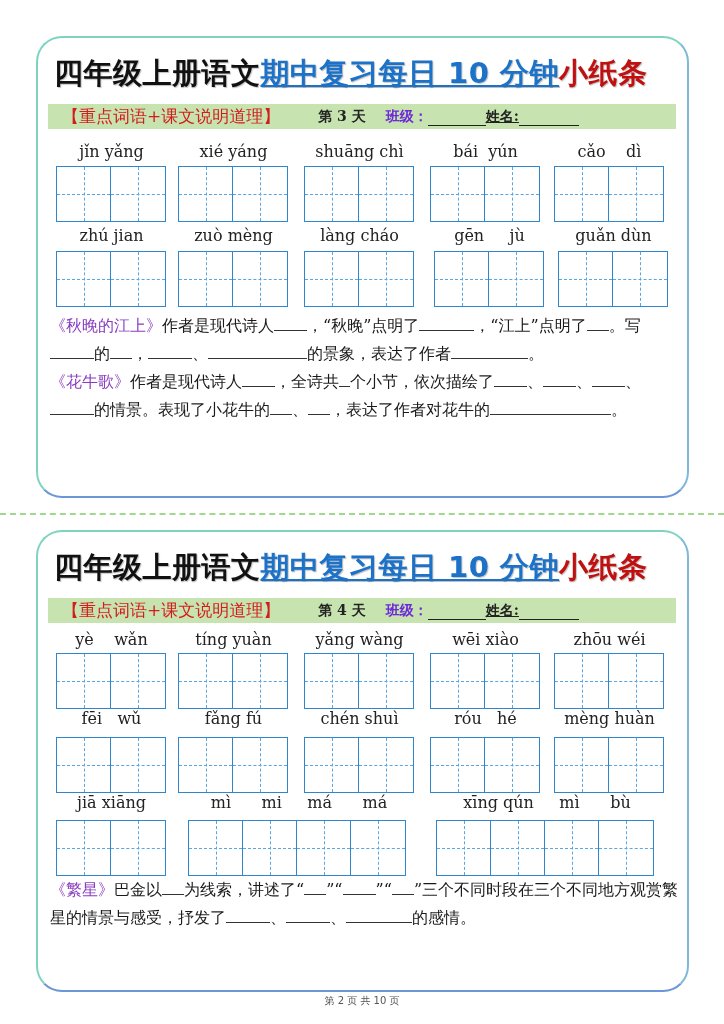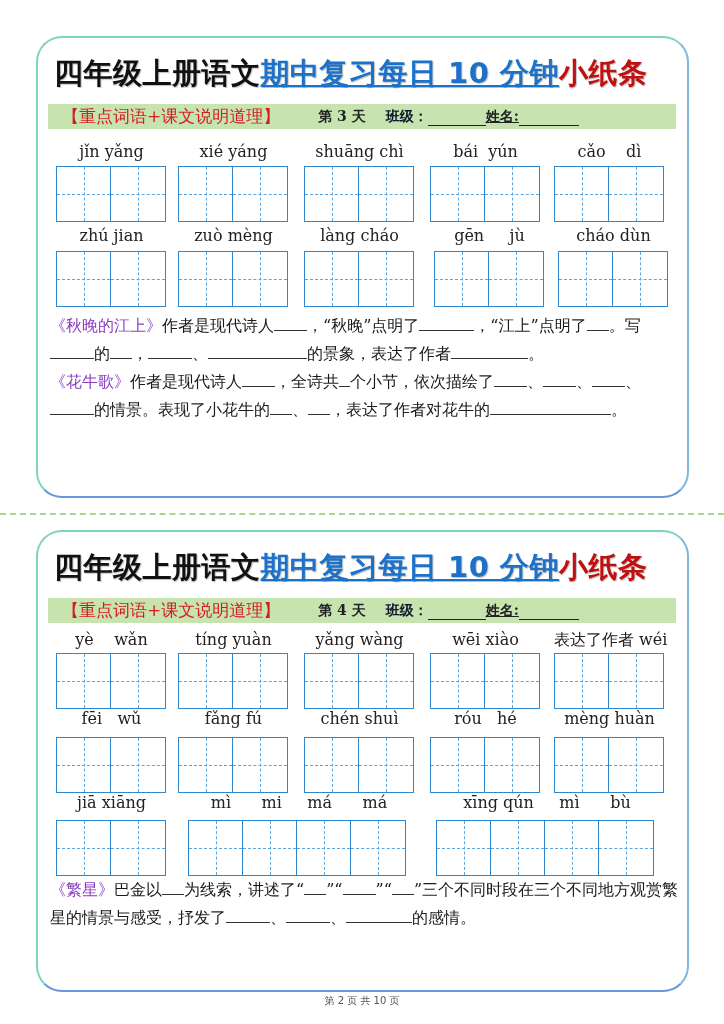--- a/index.html
+++ b/index.html
@@ -22,21 +22,21 @@
   }
   .title .t-black { color: #111; }
   .title .t-blue { color: #1b72c8; text-decoration: underline; }
   .title .t-red { color: #c01010; }
   .banner {
     position: absolute; left: 10px; top: 66px; width: 628px; height: 25px;
     background: #c6e3b0; display: flex; align-items: center; white-space: nowrap;
   }
   .banner .topic { color: #d41c1c; font-size: 17px; margin-left: 14px; font-family: "DejaVu Serif", serif; }
   .banner .day { margin-left: 38px; font-size: 14px; font-weight: bold; color: #222; }
-  .banner .cls { margin-left: 20px; font-size: 14px; font-weight: bold; color: #0f172a; }
+  .banner .cls { margin-left: 20px; font-size: 14px; font-weight: bold; color: #6d28d9; }
   .banner .blank { display: inline-block; border-bottom: 1.5px solid #222; height: 16px; vertical-align: bottom; }
   .banner .name { font-size: 14px; font-weight: bold; color: #222; text-decoration: underline; }
   .pinyin {
     position: absolute; font-size: 16px; color: #222; white-space: nowrap;
     font-family: "DejaVu Serif", serif; text-align: center;
   }
   .grid {
     position: absolute; display: flex; border: 1.5px solid #2f86cc;
   }
   .cell {
@@ -117,21 +117,21 @@
       <div class="pinyin" style="left: 266px; top: 188px; width: 111px; white-space: pre;">làng cháo</div>
       <div class="grid" style="left: 266px; top: 213px;">
         <div class="cell"></div>
         <div class="cell"></div>
       </div>
       <div class="pinyin" style="left: 396px; top: 188px; width: 111px; white-space: pre;">gēn     jù</div>
       <div class="grid" style="left: 396px; top: 213px;">
         <div class="cell"></div>
         <div class="cell"></div>
       </div>
-      <div class="pinyin" style="left: 520px; top: 188px; width: 111px; white-space: pre;">cháo dùn</div>
+      <div class="pinyin" style="left: 520px; top: 188px; width: 111px; white-space: pre;">guǎn dùn</div>
       <div class="grid" style="left: 520px; top: 213px;">
         <div class="cell"></div>
         <div class="cell"></div>
       </div>
     </div>
   <div id="card0-paras">
       <div class="para" style="top: 274px;">
         <div><span class="book">《秋晚的江上》</span><span>作者是现代诗人</span><span class="u" style="width: 33px;"></span><span>，“秋晚”点明了</span><span class="u" style="width: 55px;"></span><span>，“江上”点明了</span><span class="u" style="width: 22px;"></span><span>。写</span><span class="u" style="width: 44px;"></span><span>的</span><span class="u" style="width: 22px;"></span><span>，</span><span class="u" style="width: 44px;"></span><span>、</span><span class="u" style="width: 99px;"></span><span>的景象，表达了作者</span><span class="u" style="width: 77px;"></span><span>。</span></div>
         <div><span class="book">《花牛歌》</span><span>作者是现代诗人</span><span class="u" style="width: 33px;"></span><span>，全诗共</span><span class="u" style="width: 11px;"></span><span>个小节，依次描绘了</span><span class="u" style="width: 33px;"></span><span>、</span><span class="u" style="width: 33px;"></span><span>、</span><span class="u" style="width: 33px;"></span><span>、</span><span class="u" style="width: 44px;"></span><span>的情景。表现了小花牛的</span><span class="u" style="width: 22px;"></span><span>、</span><span class="u" style="width: 22px;"></span><span>，表达了作者对花牛的</span><span class="u" style="width: 121px;"></span><span>。</span></div>
       </div>
@@ -164,21 +164,21 @@
       <div class="pinyin" style="left: 266px; top: 98px; width: 111px; white-space: pre;">yǎng wàng</div>
       <div class="grid" style="left: 266px; top: 121px;">
         <div class="cell"></div>
         <div class="cell"></div>
       </div>
       <div class="pinyin" style="left: 392px; top: 98px; width: 111px; white-space: pre;">wēi xiào</div>
       <div class="grid" style="left: 392px; top: 121px;">
         <div class="cell"></div>
         <div class="cell"></div>
       </div>
-      <div class="pinyin" style="left: 516px; top: 98px; width: 111px; white-space: pre;">表达了作者 wéi</div>
+      <div class="pinyin" style="left: 516px; top: 98px; width: 111px; white-space: pre;">zhōu wéi</div>
       <div class="grid" style="left: 516px; top: 121px;">
         <div class="cell"></div>
         <div class="cell"></div>
       </div>
       <div class="pinyin" style="left: 18px; top: 177px; width: 111px; white-space: pre;">fēi   wǔ</div>
       <div class="grid" style="left: 18px; top: 205px;">
         <div class="cell"></div>
         <div class="cell"></div>
       </div>
       <div class="pinyin" style="left: 140px; top: 177px; width: 111px; white-space: pre;">fǎng fú</div>

